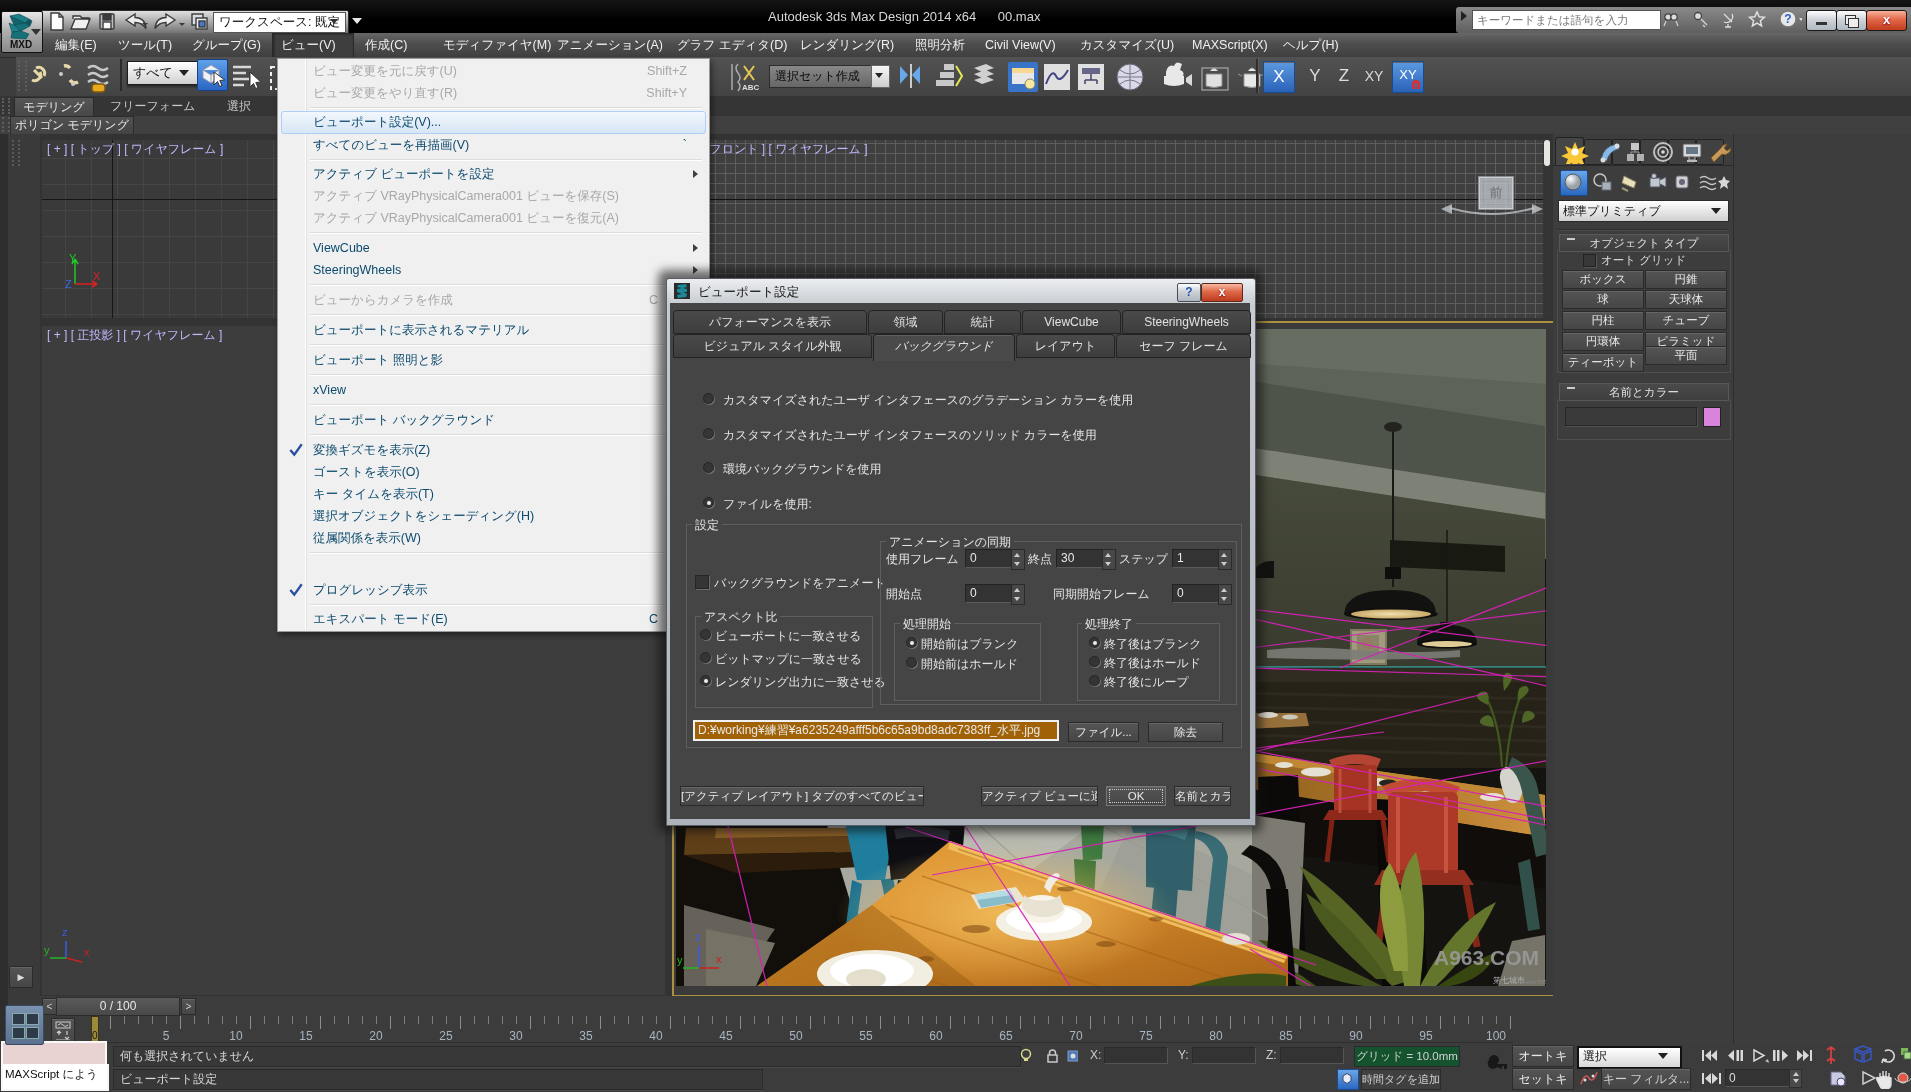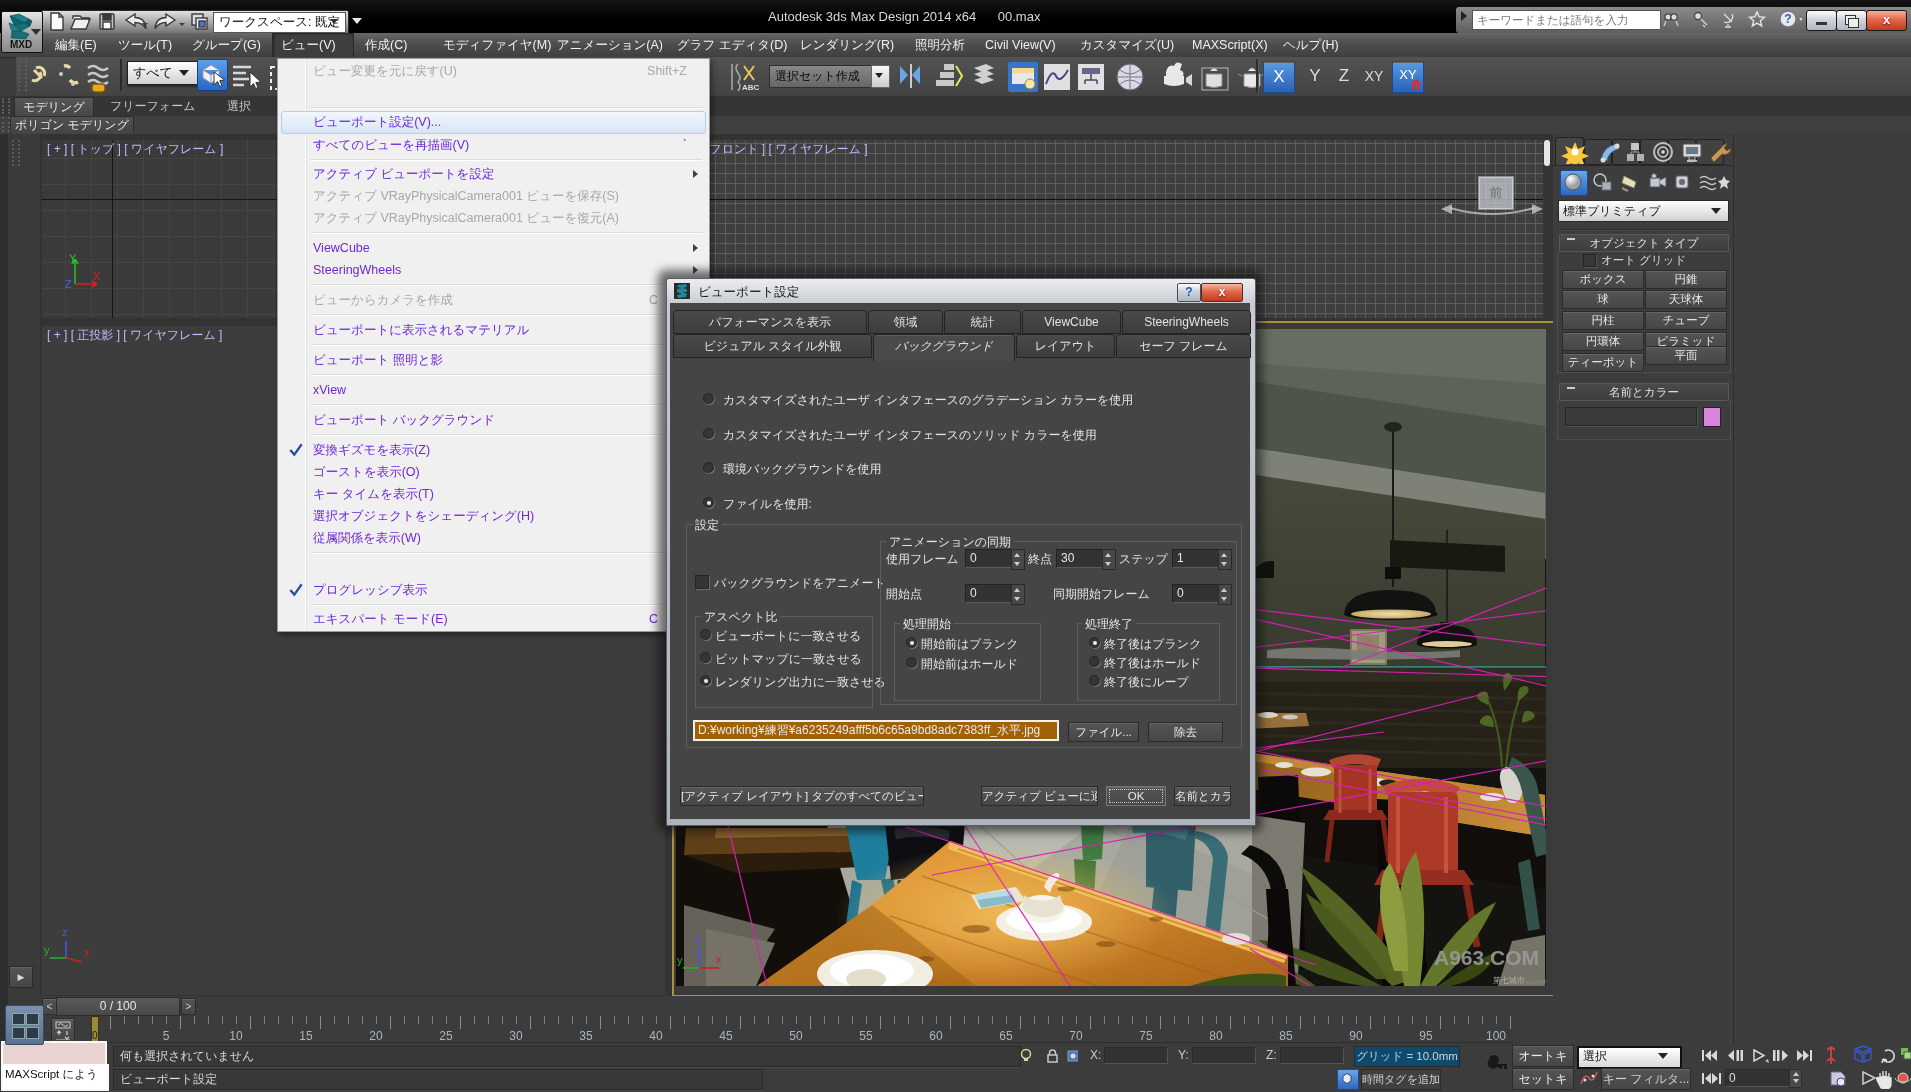--- a/index.html
+++ b/index.html
@@ -26,21 +26,21 @@
 #cmdpanel{left:1553px;top:134px;width:358px;height:910px;background:#3d3d3d;}
 
 #timeslider{left:40px;top:996px;width:1513px;height:20px;background:#3c3c3c;}
 #trackbar{left:40px;top:1016px;width:1513px;height:28px;background:#3c3c3c;}
 #statusbar{left:0;top:1044px;width:1911px;height:48px;background:#3c3c3c;}
 .sfield{position:absolute;background:#333;border:1px solid #2a2a2a;border-bottom-color:#555;border-right-color:#555;}
 .btn3d{position:absolute;background:linear-gradient(#545454,#464646);border:1px solid #2b2b2b;box-shadow:inset 0 1px 0 #656565;color:#e8e8e8;text-align:center;}
 .lbl{top:13px;width:40px;margin-left:-20px;text-align:center;color:#a8b4c0;font-size:12px;}
 
 #vmenu{left:277px;top:58px;width:431px;height:572px;background:#f0f0f0;border:1px solid #9b9b9b;box-shadow:2px 3px 6px rgba(0,0,0,.45);z-index:40;}
-.mrow{position:absolute;left:2px;width:425px;height:22px;line-height:22px;color:#6d28d9;font-size:12.5px;}
+.mrow{position:absolute;left:2px;width:425px;height:22px;line-height:22px;color:#0c4a6e;font-size:12.5px;}
 .mrow .lab{position:absolute;left:33px;}
 .mrow .sc{position:absolute;right:18px;text-align:center;}
 .mrow.dis{color:#a8a8a8;}
 .msep{position:absolute;left:32px;width:392px;height:1px;background:#dcdcdc;border-bottom:1px solid #fff;}
 .arrow{position:absolute;right:7px;top:6px;width:0;height:0;border-left:5px solid #404040;border-top:4px solid transparent;border-bottom:4px solid transparent;}
 .chk{position:absolute;left:8px;top:3px;width:16px;height:16px;color:#2a4fa0;font-weight:bold;font-size:13px;}
 
 #dlg{left:658px;top:270px;width:604px;height:562px;z-index:50;}
 .dtab{position:absolute;height:22px;background:linear-gradient(#4a4a4a,#3d3d3d);border:1px solid #232323;border-radius:4px 4px 0 0;color:#e2e2e2;font-size:12px;text-align:center;line-height:22px;}
 .dtab.on{height:26px;background:#4a4a4a;border-bottom:none;box-shadow:inset 0 1px 0 #5e5e5e;font-style:italic;}
@@ -633,21 +633,21 @@
         <path d="M31.5 8 v-2 a3 3 0 0 1 6 0 v2" fill="none" stroke="#c8c8c8" stroke-width="1.5"></path>
       <rect x="50" y="4" width="10" height="10" fill="#4a78b8" stroke="#89b"></rect>
         <circle cx="55" cy="9" r="2.5" fill="#ddd"></circle>
     </svg>
     <div class="abs" style="left:1090px;top:4px;color:#ccc">X:</div>
       <div class="sfield" style="left:1104px;top:3px;width:62px;height:15px"></div>
     <div class="abs" style="left:1178px;top:4px;color:#ccc">Y:</div>
       <div class="sfield" style="left:1192px;top:3px;width:62px;height:15px"></div>
     <div class="abs" style="left:1266px;top:4px;color:#ccc">Z:</div>
       <div class="sfield" style="left:1280px;top:3px;width:62px;height:15px"></div>
-    <div class="abs" style="left:1354px;top:2px;width:104px;height:19px;background:#0c4a6e;border:1px solid #2a2a2a;color:#d0d0d0;line-height:19px;text-align:center;font-size:11.5px;overflow:hidden">グリッド = 10.0mm</div>
+    <div class="abs" style="left:1354px;top:2px;width:104px;height:19px;background:#14532d;border:1px solid #2a2a2a;color:#d0d0d0;line-height:19px;text-align:center;font-size:11.5px;overflow:hidden">グリッド = 10.0mm</div>
     <div class="abs" style="left:1337px;top:25px;width:20px;height:19px;background:linear-gradient(#6aa6e8,#2a68c0);border:1px solid #1a4a90"><svg width="18" height="17" viewBox="0 0 18 17">
           <path d="M5 6 l4 -2.5 4 2.5 v5 l-4 2.5 -4 -2.5z" fill="#e8eef8" stroke="#446"></path>
         </svg></div>
     <div class="abs" style="left:1361px;top:25px;width:78px;height:19px;background:#404040;border:1px solid #2a2a2a;color:#d0d0d0;line-height:19px;text-align:center;font-size:11px;overflow:hidden">時間タグを追加</div>
     <svg class="abs" style="left:1485px;top:8px" width="26" height="32" viewBox="0 0 26 32">
         <path d="M4 8 a5 5 0 1 1 8 4 l10 0 0 5 -3 0 0 -3 -2 0 0 3 -5 -2 a5 5 0 0 1 -8 -7z" fill="#181818"></path>
       </svg>
     <div class="abs btn3d" style="left:1512px;top:1px;width:60px;height:20px;line-height:20px;font-size:12px">オートキー</div>
     <div class="abs btn3d" style="left:1512px;top:24px;width:60px;height:20px;line-height:20px;font-size:12px">セットキー</div>
     <div class="abs" style="left:1577px;top:2px;width:97px;height:19px;background:linear-gradient(#fff,#d8d8d8);border:2px solid #111;color:#111;line-height:16px;padding-left:4px;font-size:12px">選択</div>
@@ -706,20 +706,24 @@
     <div class="abs" style="left:6px;top:7px;width:11px;height:10px;background:#2e3a48;border:1px solid #8aa"></div>
     <div class="abs" style="left:20px;top:7px;width:11px;height:10px;background:#2e3a48;border:1px solid #8aa"></div>
     <div class="abs" style="left:6px;top:21px;width:11px;height:10px;background:#2e3a48;border:1px solid #8aa"></div>
     <div class="abs" style="left:20px;top:21px;width:11px;height:10px;background:#2e3a48;border:1px solid #8aa"></div>
   </div>
   <div class="abs" id="vmenu">
     <div class="abs" style="left:28px;top:0;width:1px;height:570px;background:#e2e2e2;box-shadow:-1px 0 0 #fff"></div>
     <div class="mrow dis" style="top:1px">
         <span class="lab">ビュー変更を元に戻す(U)</span>
         <span class="sc">Shift+Z</span>
+      </div>
+    <div class="mrow dis" style="top:23px">
+        <span class="lab">ビュー変更をやり直す(R)</span>
+        <span class="sc">Shift+Y</span>
       </div>
     <div class="msep" style="top:48px"></div>
     <div class="abs" style="left:3px;top:52px;width:423px;height:21px;background:linear-gradient(#f2f7fc,#d7e6f5);border:1px solid #aecff7;border-radius:3px"></div>
     <div class="mrow" style="top:52px">
         <span class="lab">ビューポート設定(V)...</span>
       </div>
     <div class="mrow" style="top:75px">
         <span class="lab">すべてのビューを再描画(V)</span>
         <span class="sc">`</span>
       </div>

